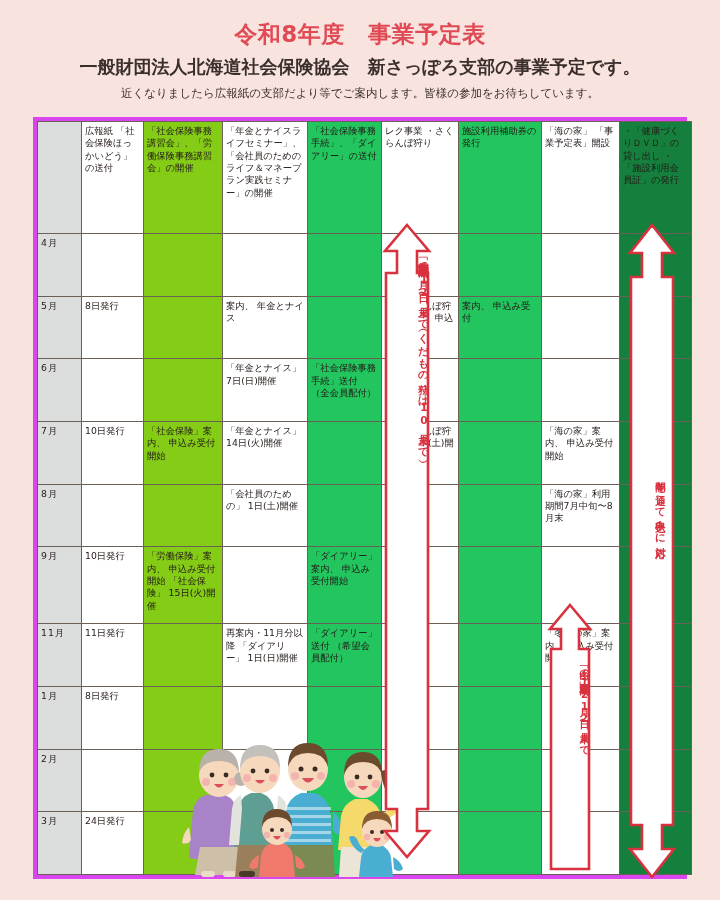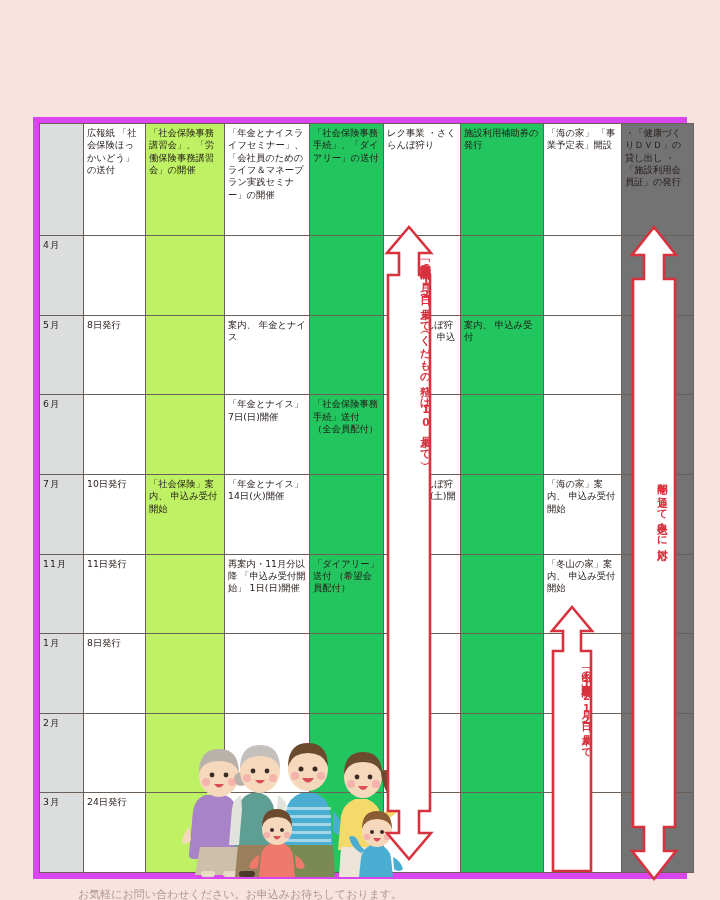--- a/index.html
+++ b/index.html
@@ -26,21 +26,21 @@
     font-size:18px;font-weight:bold;color:#3a2f2c;margin-top:10px;
     line-height:1.1;
   }
   .hdr .t3{
     font-size:11.5px;color:#3a2f2c;margin-top:10px;line-height:1.2;
   }
   
   #tablewrap{
     position:absolute;left:33px;top:117px;width:654px;height:762px;
     background:#fff;
-    border:6px solid #d946ef;
+    border:4px solid #d946ef;
     box-sizing:border-box;
   }
   table.sched{
     border-collapse:collapse;width:100%;height:100%;
     table-layout:fixed;
     position:relative;z-index:2;
   }
   table.sched td,table.sched th{
     border:1px solid #6b6057;
     vertical-align:top;
@@ -71,23 +71,23 @@
     vertical-align:middle;
     font-size:15.5px;
     font-weight:bold;
     color:#1d1a18;
     letter-spacing:1px;
     padding:0;
   }
   thead td.monthcell{background:#dcdedd;}
   
   .tint-none{background:#ffffff;}
-  .tint-a{background:#bef264;}
+  .tint-a{background:#84cc16;}
   .tint-b{background:#22c55e;}
-  .tint-c{background:#737373;}
+  .tint-c{background:#15803d;}
   
   tbody tr{height:55px;}
   td.body{vertical-align:top;}
   
   .arrowlayer{
     position:absolute;left:0;top:0;width:654px;height:762px;
     z-index:5;pointer-events:none;
   }
   .arrowbox{ position:absolute; }
   .arrowbox svg{ display:block; }
@@ -114,20 +114,25 @@
     position:absolute;left:78px;top:889px;width:560px;height:12px;
     font-size:11px;color:#6a5d58;overflow:hidden;z-index:6;
     line-height:1.1;opacity:.55;
   }
 </style>
 </head>
 <body>
 
 <div id="page">
 
+  <div class="hdr">
+    <div class="t1">令和8年度　事業予定表</div>
+    <div class="t2">一般財団法人北海道社会保険協会　新さっぽろ支部の事業予定です。</div>
+    <div class="t3">近くなりましたら広報紙の支部だより等でご案内します。皆様の参加をお待ちしています。</div>
+  </div>
 
   <div id="tablewrap">
 
     <table class="sched">
       <colgroup>
         <col class="c0">
           <col class="c1">
           <col class="c2">
           <col class="c3">
         <col class="c4">
@@ -201,25 +206,53 @@
 14日(火)開催</td>
             <td class="body tint-b"></td>
             <td class="body tint-none">「さくらんぼ狩り」
 11日(土)開催</td>
             <td class="body tint-b"></td>
             <td class="body tint-none">「海の家」案内、
 申込み受付開始</td>
             <td class="body tint-c"></td>
           </tr>
           <tr>
+            <td class="monthcell">8月</td>
+            <td class="body tint-none"></td>
+            <td class="body tint-a"></td>
+            <td class="body tint-none">「会社員のための」
+1日(土)開催</td>
+            <td class="body tint-b"></td>
+            <td class="body tint-none"></td>
+            <td class="body tint-b"></td>
+            <td class="body tint-none">「海の家」利用期間7月中旬〜8月末</td>
+            <td class="body tint-c"></td>
+          </tr>
+          <tr>
+            <td class="monthcell">9月</td>
+            <td class="body tint-none">10日発行</td>
+            <td class="body tint-a">「労働保険」案内、
+申込み受付開始
+「社会保険」
+15日(火)開催</td>
+            <td class="body tint-none"></td>
+            <td class="body tint-b">「ダイアリー」
+案内、
+申込み受付開始</td>
+            <td class="body tint-none"></td>
+            <td class="body tint-b"></td>
+            <td class="body tint-none"></td>
+            <td class="body tint-c"></td>
+          </tr>
+          <tr>
             <td class="monthcell">11月</td>
             <td class="body tint-none">11日発行</td>
             <td class="body tint-a"></td>
             <td class="body tint-none">再案内・11月分以降
-「申込み受付開始」
+「ダイアリー」
 1日(日)開催</td>
             <td class="body tint-b">「ダイアリー」
 送付
 （希望会員配付）</td>
             <td class="body tint-none"></td>
             <td class="body tint-b"></td>
             <td class="body tint-none">「冬山の家」案内、
 申込み受付開始</td>
             <td class="body tint-c"></td>
           </tr>
@@ -378,15 +411,14 @@
         <path d="M187 94 q0 -18 15 -18 q15 0 15 18 q-3 -10 -15 -10 q-12 0 -15 10z" fill="#8a5c34"></path>
         <circle cx="197" cy="97" r="2" fill="#3a2b24"></circle>
         <circle cx="207" cy="97" r="2" fill="#3a2b24"></circle>
         <circle cx="192" cy="102" r="3.2" fill="#f3a5a8" opacity=".75"></circle>
         <circle cx="212" cy="102" r="3.2" fill="#f3a5a8" opacity=".75"></circle>
         <path d="M198 103 q4 7 8 0 z" fill="#d94f5c"></path>
       </g>
     </svg>
   </div>
 
-  <div id="bottomcut">お気軽にお問い合わせください。お申込みお待ちしております。</div>
 
 </div>
 
 </body></html>

